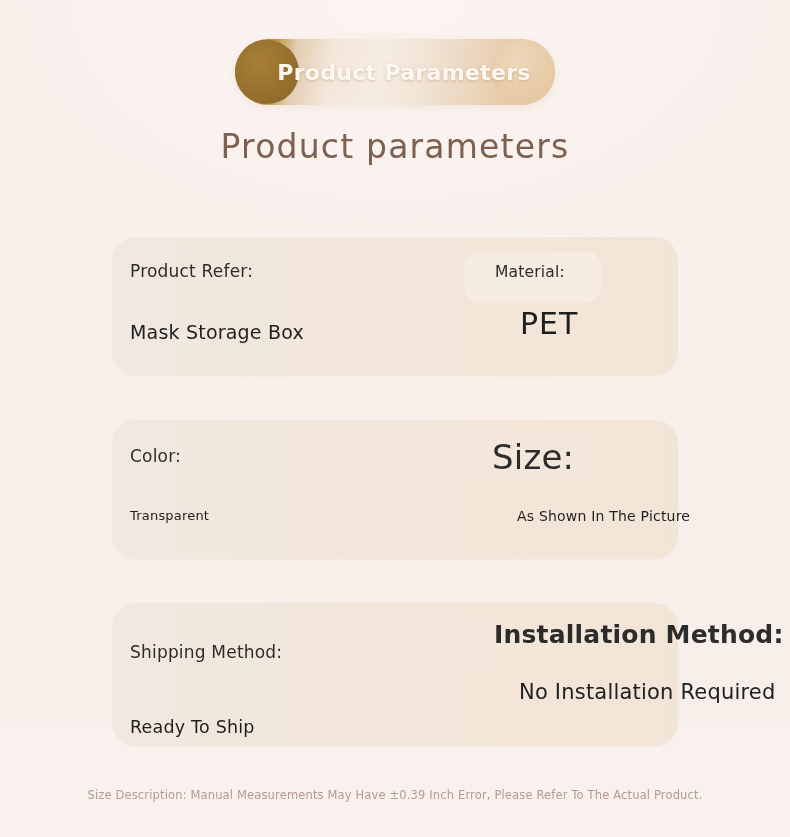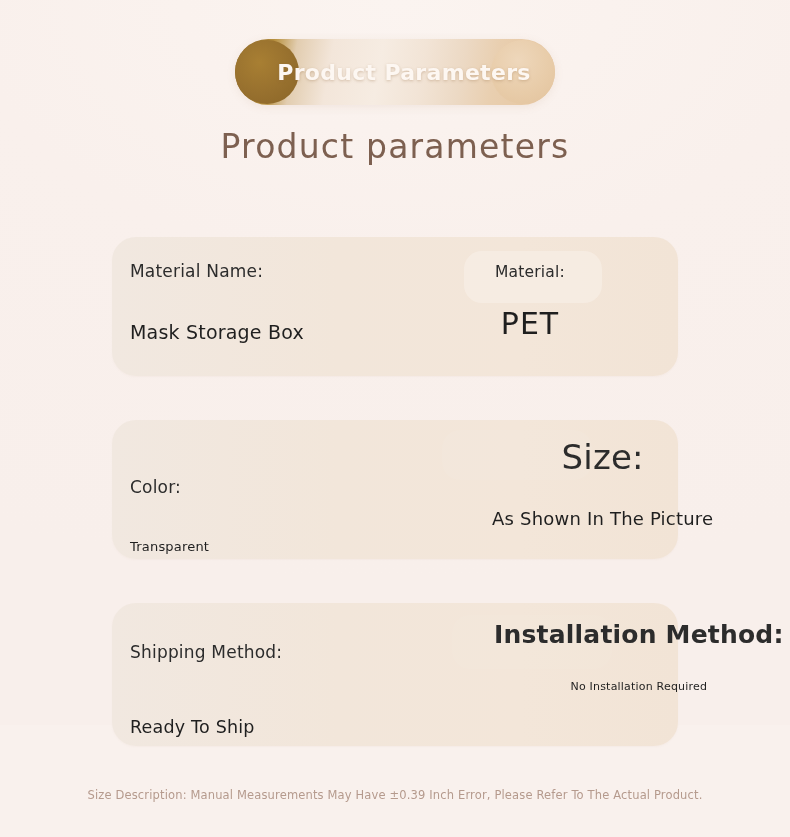--- a/index.html
+++ b/index.html
@@ -150,50 +150,50 @@
     color: #1f1f1f;
     font-size: 17px;
     letter-spacing: 0.2px;
   }
 
   
   .col-left { left: 18px; top: 24px; }
   .col-left .value { margin-top: 38px; }
 
   
-  .col-right { left: 381px; top: 24px; text-align: center; }
-  .col-right .value { margin-top: 38px; }
+  .col-right { left: 381px; top: 24px; }
+  .col-right .value { margin-top: 38px; margin-left: 25px; }
 
   
   .c1-left .label { font-size: 17px; }
   .c1-left .value { font-size: 19px; margin-top: 40px; }
   .c1-right { left: 383px; top: 26px; }
   .c1-right .label { font-size: 15.5px; }
   .c1-right .value {
     font-size: 30px;
     font-weight: 500;
     margin-top: 25px;
     letter-spacing: 1px;
   }
 
   
   .c2-left { left: 18px; top: 26px; }
-  .c2-left .label { font-size: 17px; margin-top: 31px; }
+  .c2-left .label { font-size: 17px; }
   .c2-left .value { font-size: 13px; margin-top: 42px; }
   .c2-right { left: 380px; top: 17px; }
   .c2-right .label { font-size: 34px; }
-  .c2-right .value { font-size: 18px; margin-top: 31px; }
+  .c2-right .value { font-size: 14px; margin-top: 31px; }
 
   
   .c3-left { left: 18px; top: 39px; }
   .c3-left .label { font-size: 17px; }
   .c3-left .value { font-size: 17.5px; margin-top: 55px; }
   .c3-right { left: 382px; top: 17px; }
   .c3-right .label { font-size: 25px; font-weight: bold; }
-  .c3-right .value { font-size: 11px; margin-top: 31px; }
+  .c3-right .value { font-size: 21px; margin-top: 31px; }
 
   
   .footer {
     position: absolute;
     left: 0;
     top: 784px;
     width: 790px;
     text-align: center;
   }
   .footer-text {
@@ -217,21 +217,21 @@
     </div>
   </div>
 
   <div class="subtitle">Product parameters</div>
 
   <div class="cards">
 
     <div class="card card-1">
       <div class="highlight" style="left:352px; top:14px; width:138px; height:52px;"></div>
       <div class="cell col-left c1-left">
-        <span class="label">Material Name:</span>
+        <span class="label">Product Refer:</span>
         <span class="value">Mask Storage Box</span>
       </div>
       <div class="cell col-right c1-right">
         <span class="label">Material:</span>
         <span class="value">PET</span>
       </div>
     </div>
 
     <div class="card card-2">
       <div class="highlight" style="left:330px; top:10px; width:150px; height:50px; opacity:0.18;"></div>

